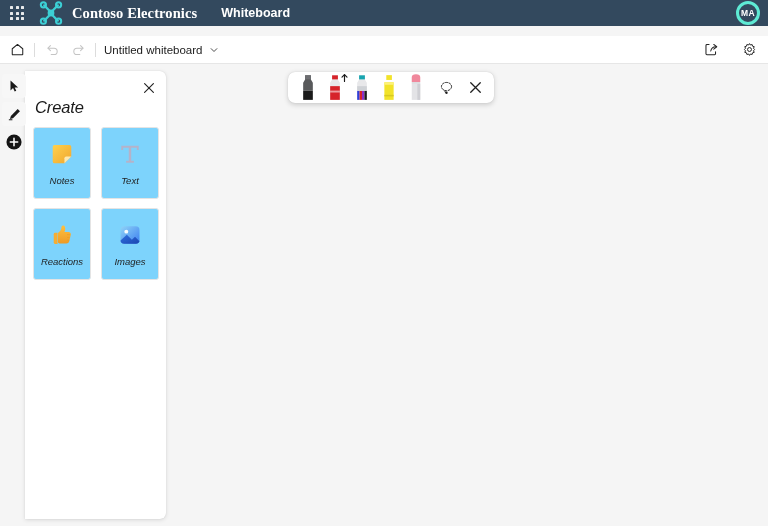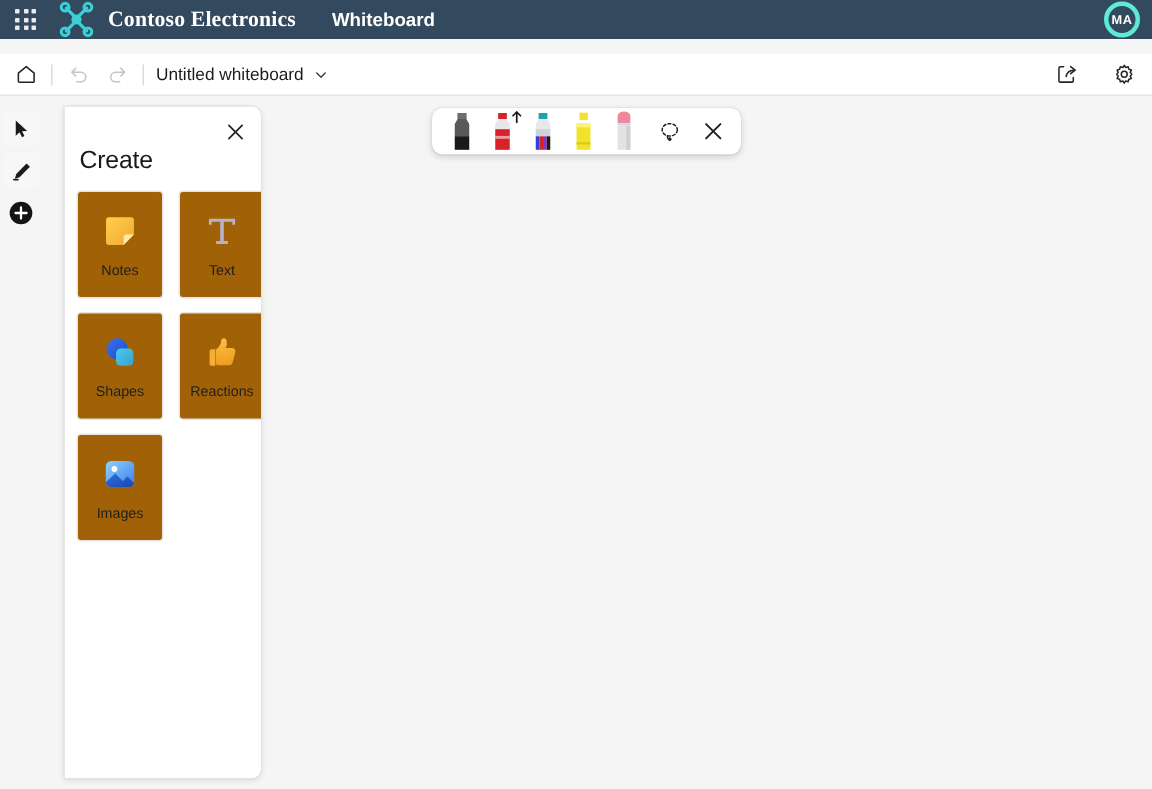--- a/index.html
+++ b/index.html
@@ -80,47 +80,48 @@
   .rail-btn {
     width: 24px; height: 24px; border-radius: 4px;
     background: #f7f7f7;
     display: flex; align-items: center; justify-content: center;
     cursor: pointer;
   }
   .rail-btn.plain { background: transparent; }
 
   
   .createpanel {
-    position: absolute; left: 43px; top: 71px;
-    width: 131px; height: 448px;
+    position: absolute; left: 25px; top: 71px;
+    width: 141px; height: 448px;
     background: #ffffff;
     border-radius: 0 6px 6px 0;
     box-shadow: 0 1px 4px rgba(0,0,0,.12), 0 0 1px rgba(0,0,0,.14);
     overflow: hidden;
+    font-style: italic;
   }
   .panel-close {
     position: absolute; right: 7px; top: 7px;
     width: 20px; height: 20px; display: flex;
     align-items: center; justify-content: center;
     cursor: pointer; color: #242424;
   }
   .panel-title {
     position: absolute; left: 10px; top: 27px;
     font-size: 16.5px; font-weight: 400; color: #1a1a1a;
     letter-spacing: -.1px;
   }
   .tilegrid {
     position: absolute; left: 8px; top: 56px;
     width: 128px;
     display: grid; grid-template-columns: 58px 58px;
     gap: 9px 10px;
   }
   .tile {
     width: 58px; height: 72px;
-    background: #a16207;
+    background: #7dd3fc;
     border: 1px solid #e4e4e4;
     border-radius: 3px;
     display: flex; flex-direction: column;
     align-items: center; justify-content: center;
     cursor: pointer; gap: 7px;
   }
   .tile-icon { width: 28px; height: 28px; display: flex; align-items: center; justify-content: center; }
   .tile-label { font-size: 9.5px; color: #1f1f1f; white-space: nowrap; }
 
   
@@ -292,39 +293,20 @@
 
       <div class="tile">
         <div class="tile-icon">
           <svg width="26" height="26" viewBox="0 0 28 28">
             <path d="M4.6 5.2 H23.4 V9.6 H21.4 V7.4 H15.3 V21.2 H18.2 V23.4 H9.8 V21.2 H12.7 V7.4 H6.6 V9.6 H4.6 Z" fill="#b5b2c9"></path>
           </svg>
         </div>
         <div class="tile-label">Text</div>
       </div>
 
-      <div class="tile">
-        <div class="tile-icon">
-          <svg width="26" height="26" viewBox="0 0 28 28">
-            <defs>
-              <linearGradient id="gCirc" x1="0" y1="0" x2="1" y2="1">
-                <stop offset="0" stop-color="#3b6ff0"></stop>
-                  <stop offset="1" stop-color="#1f4fc2"></stop>
-              </linearGradient>
-              <linearGradient id="gSq" x1="0" y1="0" x2="1" y2="1">
-                <stop offset="0" stop-color="#4fd3ef"></stop>
-                  <stop offset="1" stop-color="#2aa7e0"></stop>
-              </linearGradient>
-            </defs>
-            <circle cx="12" cy="11.4" r="7.6" fill="url(#gCirc)"></circle>
-            <rect x="11.2" y="11.2" width="12.4" height="12.4" rx="3.2" fill="url(#gSq)" opacity=".93"></rect>
-          </svg>
-        </div>
-        <div class="tile-label">Shapes</div>
-      </div>
 
       <div class="tile">
         <div class="tile-icon">
           <svg width="26" height="26" viewBox="0 0 28 28">
             <defs>
                 <linearGradient id="gThumb" x1="0" y1="0" x2="0" y2="1">
               <stop offset="0" stop-color="#fdc040"></stop>
                   <stop offset="1" stop-color="#ef9b25"></stop>
             </linearGradient>
               </defs>

